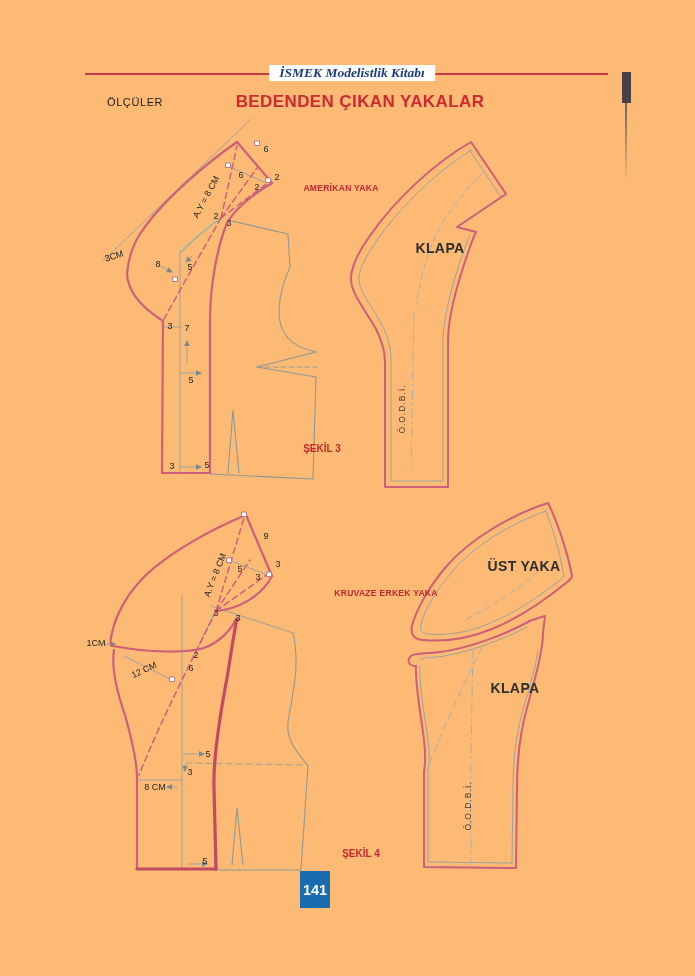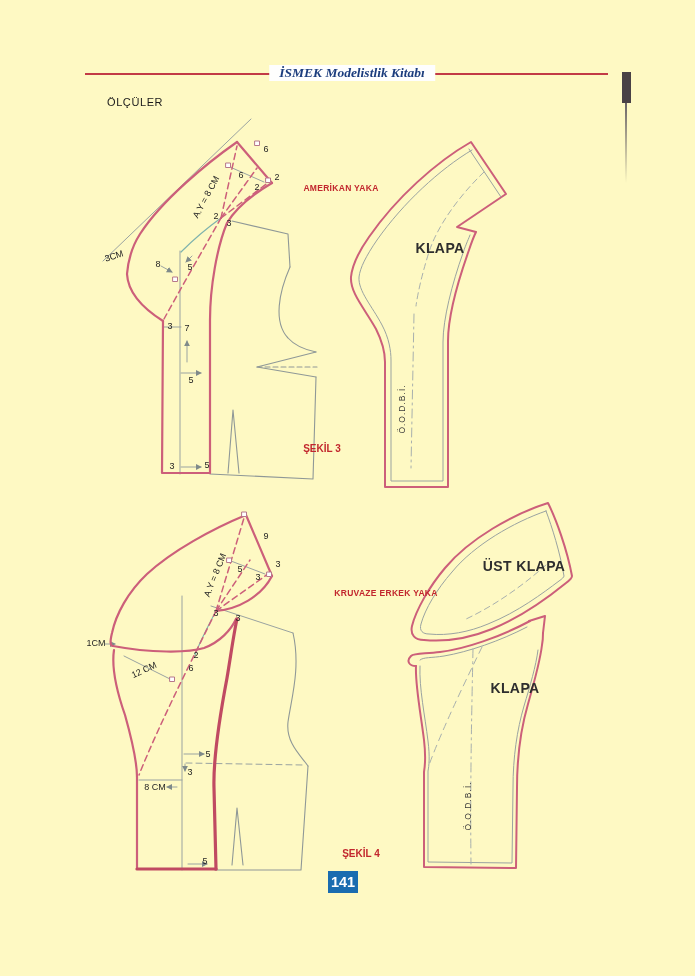--- a/index.html
+++ b/index.html
@@ -1,16 +1,16 @@
 <!DOCTYPE html>
 <html><head>
 <meta charset="utf-8">
 <style>
   html,body{margin:0;padding:0;background:#e8e8e8;}
-  .page{position:relative;width:695px;height:976px;background:#fef9c3;margin:0 auto;
+  .page{position:relative;width:695px;height:976px;background:#fdba74;margin:0 auto;
         font-family:"Liberation Sans",sans-serif;overflow:hidden;}
   
   .header-rule{position:absolute;left:85px;top:73px;width:523px;height:2px;background:var(--rule,#c23b46);}
   .book-title{position:absolute;left:352px;top:73px;transform:translate(-50%,-50%);
       background:#fefefe;padding:0 10px;white-space:nowrap;
       font-family:"Liberation Serif",serif;font-style:italic;font-weight:bold;
       font-size:13.5px;color:var(--hblue,#1c3d7d);}
   .edge-tab{position:absolute;left:622px;top:72px;width:9px;height:31px;background:#494145;}
   .edge-tab-line{position:absolute;left:625px;top:103px;width:2px;height:80px;
       background:linear-gradient(#6a6466,rgba(120,120,120,0));}
@@ -23,35 +23,36 @@
   .diagram-svg{position:absolute;left:0;top:0;}
   
   #labels-layer{position:absolute;left:0;top:0;width:695px;height:976px;pointer-events:none;}
   .lbl{position:absolute;transform:translate(-50%,-50%);white-space:nowrap;
       font-size:9px;color:#262626;}
   .lbl.part{font-size:14px;font-weight:bold;color:#2e2e2e;letter-spacing:0.4px;margin-left:12px;}
   .lbl.grain{font-size:8.5px;color:#3a3a3a;letter-spacing:1px;}
   .lbl.fig-title{font-size:8.5px;font-weight:bold;color:var(--lred,#c2272e);letter-spacing:0.3px;}
   .lbl.caption{font-size:10px;font-weight:bold;color:var(--lred,#c2272e);}
   
-  .page-number{position:absolute;left:328px;top:871px;width:30px;height:22px;
+  .page-number{position:absolute;left:300px;top:871px;width:30px;height:37px;
       background:var(--pgblue,#1a6cb0);color:#fff;font-size:14.5px;font-weight:bold;
       display:flex;align-items:center;justify-content:center;}
 </style>
 </head>
 <body>
 
 <div class="page" style="--rule: #c23b46; --hblue: #1c3d7d; --tred: #cd2a32; --lred: #c2272e; --pgblue: #1a6cb0;">
 
   <div class="header-rule"></div>
   <span class="book-title">İSMEK Modelistlik Kitabı</span>
   <div class="edge-tab"></div>
   <div class="edge-tab-line"></div>
 
   <span class="section-label">ÖLÇÜLER</span>
+  <h1 class="page-title">BEDENDEN ÇIKAN YAKALAR</h1>
 
   <svg class="diagram-svg" width="695" height="976" viewBox="0 0 695 976">
     <defs>
       <marker id="arr" markerWidth="7" markerHeight="7" refX="5.2" refY="3" orient="auto">
         <path d="M0,0 L6,3 L0,6 Z" fill="#7f8a8a"></path>
       </marker>
     </defs>
 
     <g fill="none" stroke-linecap="round" stroke-linejoin="round">
 
@@ -194,21 +195,21 @@
       <span class="lbl" style="left: 114px; top: 256px; transform: translate(-50%, -50%) rotate(-18deg);">3CM</span>
       <span class="lbl" style="left: 158px; top: 264px;">8</span>
       <span class="lbl" style="left: 190px; top: 267px;">5</span>
       <span class="lbl" style="left: 170px; top: 326px;">3</span>
       <span class="lbl" style="left: 187px; top: 328px;">7</span>
       <span class="lbl" style="left: 191px; top: 380px;">5</span>
       <span class="lbl" style="left: 172px; top: 466px;">3</span>
       <span class="lbl" style="left: 207px; top: 465px;">5</span>
       <span class="lbl fig-title" style="left: 369px; top: 593px; margin-left: 17px;">KRUVAZE ERKEK YAKA</span>
       <span class="lbl caption" style="left: 361px; top: 853px;">ŞEKİL 4</span>
-      <span class="lbl part" style="left: 512px; top: 566px;">ÜST KLAPA</span>
+      <span class="lbl part" style="left: 512px; top: 566px;">ÜST YAKA</span>
       <span class="lbl part" style="left: 503px; top: 688px;">KLAPA</span>
       <span class="lbl grain" style="left: 468px; top: 806px; transform: translate(-50%, -50%) rotate(-90deg);">Ö.O.D.B.İ.</span>
       <span class="lbl" style="left: 266px; top: 536px;">9</span>
       <span class="lbl" style="left: 278px; top: 564px;">3</span>
       <span class="lbl" style="left: 240px; top: 569px;">5</span>
       <span class="lbl" style="left: 258px; top: 577px;">3</span>
       <span class="lbl" style="left: 215px; top: 575px; transform: translate(-50%, -50%) rotate(-68deg);">A.Y = 8 CM</span>
       <span class="lbl" style="left: 216px; top: 613px;">3</span>
       <span class="lbl" style="left: 238px; top: 618px;">3</span>
       <span class="lbl" style="left: 96px; top: 643px;">1CM</span>

